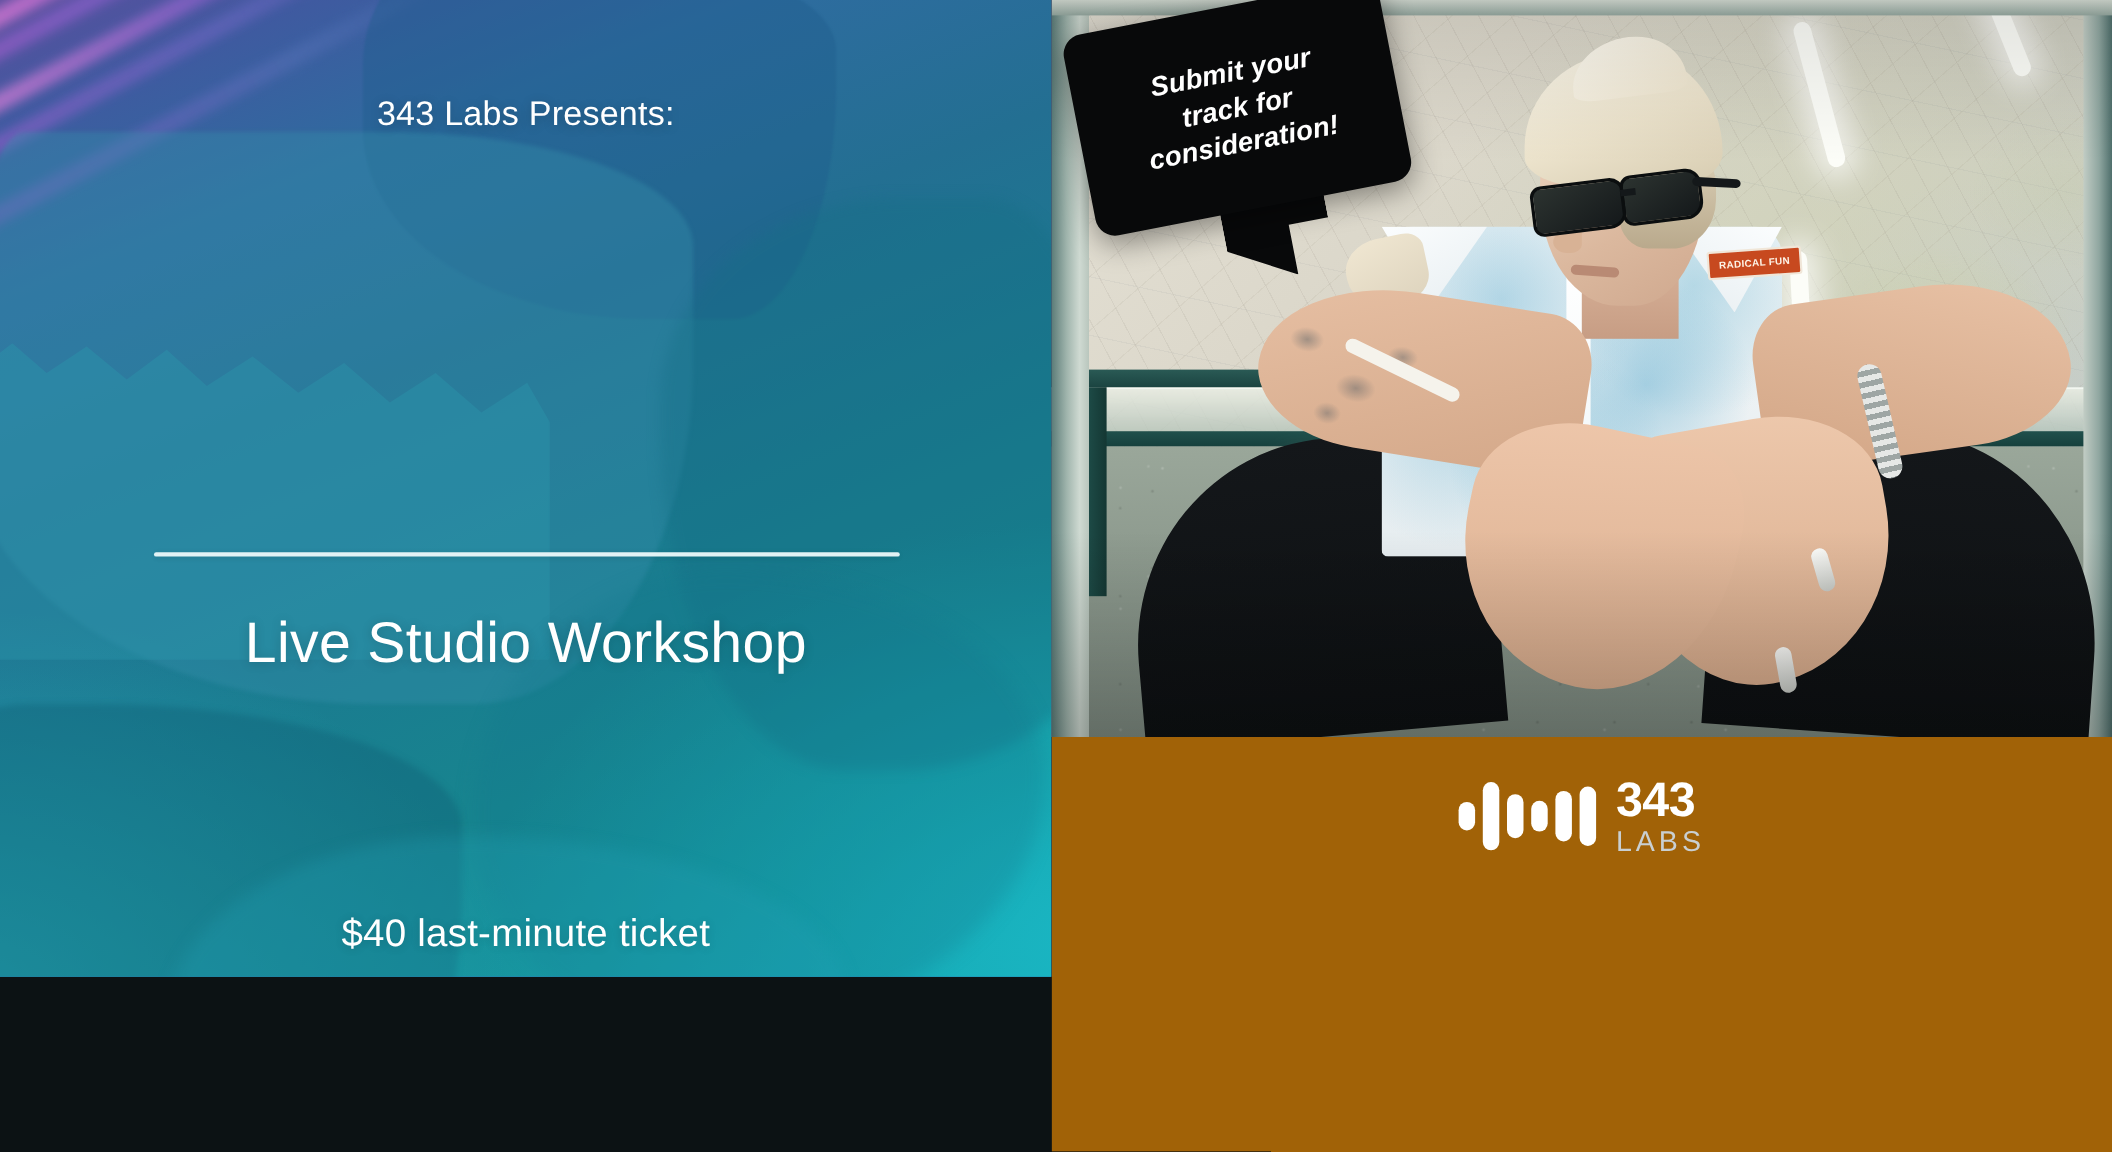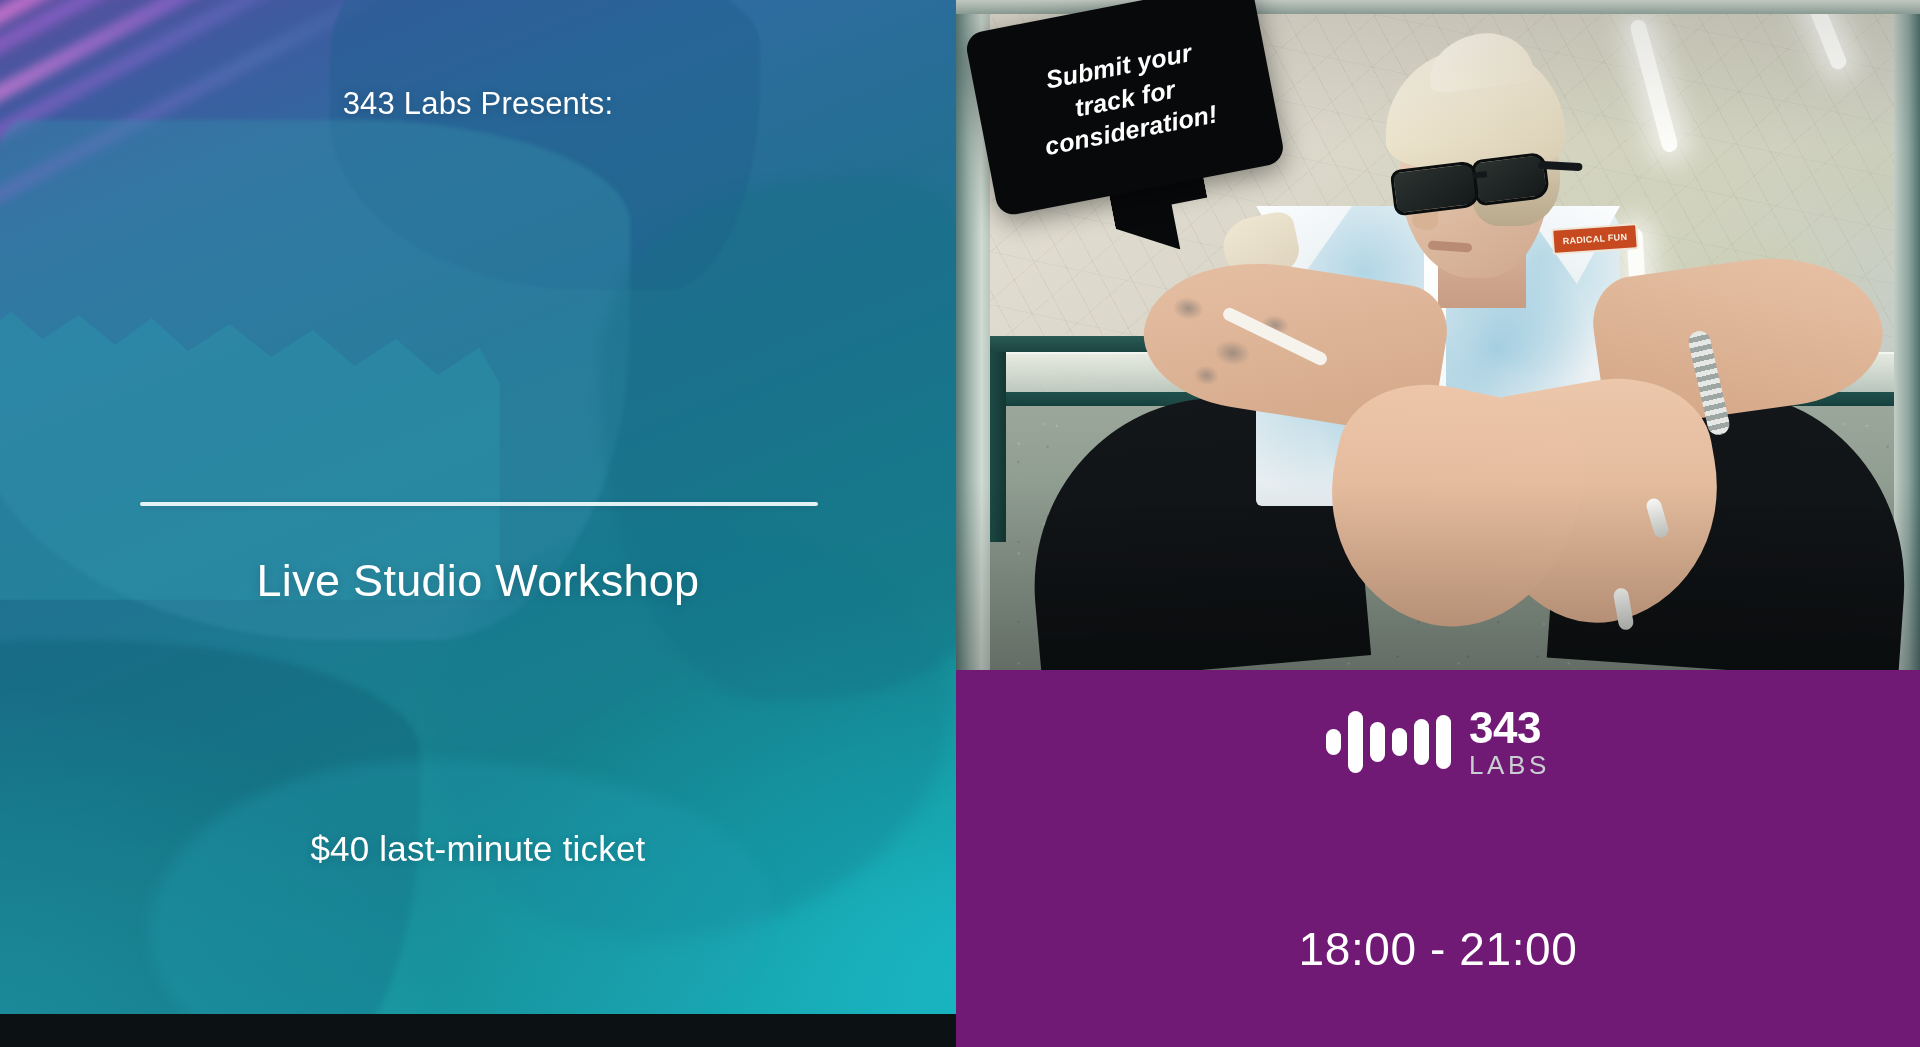--- a/index.html
+++ b/index.html
@@ -3,21 +3,21 @@
 <meta charset="utf-8">
 <style>
   * { margin:0; padding:0; box-sizing:border-box; }
   html,body { width:1920px; height:1047px; overflow:hidden; background:#0c1214; }
   body { font-family:"Liberation Sans", sans-serif; }
 
   .poster { position:relative; width:1920px; height:1047px; overflow:hidden; display:flex; }
 
   
   .left {
-    position:relative; width:956px; height:1014px; overflow:hidden;
+    position:relative; width:956px; height:888px; overflow:hidden;
     background:#3b82f6;
   }
   .bgwash {
     position:absolute; inset:0;
     background:
       radial-gradient(900px 620px at 104% 96%, rgba(26,183,196,0.95) 0%, rgba(26,183,196,0.0) 62%),
       radial-gradient(760px 560px at -4% 104%, rgba(40,178,190,0.85) 0%, rgba(40,178,190,0) 66%),
       linear-gradient(158deg,
         #5b4f9e 0%, #3f5aa0 9%, #2e6c9f 22%, #236f92 38%,
         #1b7a90 55%, #17858f 72%, #139196 86%, #14a1ab 100%);
@@ -72,21 +72,21 @@
     text-shadow:0 2px 14px rgba(0,0,0,.18);
   }
   .title .ln { display:block; }
   .rule {
     position:absolute; left:140px; top:502px; width:678px; height:4px;
     background:#eaf7f9; border-radius:3px; opacity:.96;
     box-shadow:0 1px 6px rgba(0,0,0,.12);
   }
   .subtitle {
     position:absolute; left:0; right:0; top:555px; text-align:center;
-    font-size:45px; font-weight:400; letter-spacing:.3px;
+    font-size:52px; font-weight:400; letter-spacing:.3px;
     text-shadow:0 1px 10px rgba(0,0,0,.18);
   }
   .prices {
     position:absolute; left:0; right:0; top:825px; text-align:center;
     font-size:35px; font-weight:400; line-height:1.36; letter-spacing:.2px;
     text-shadow:0 1px 9px rgba(0,0,0,.16);
   }
   .prices .ln { display:block; }
 
   
@@ -266,21 +266,21 @@
     background:#08090a; clip-path:polygon(0 0,100% 0,100% 38%,62% 38%,62% 100%,0 56%);
     border-bottom-left-radius:14px; }
   .bubble-text { position:absolute; left:0; top:0; width:292px; height:186px;
     display:flex; flex-direction:column; align-items:center; justify-content:center;
     color:#fff; font-size:25px; font-weight:700; font-style:italic;
     line-height:1.3; letter-spacing:.2px; text-align:center; }
   .bubble-text .ln { display:block; }
 
   
   .info { position:absolute; left:0; top:670px; width:964px; height:377px;
-    background:#701a75; color:#fff; }
+    background:#a16207; color:#fff; }
   .logo { position:absolute; left:0; right:0; top:36px;
     display:flex; align-items:center; justify-content:center; gap:18px; }
   .wave { display:flex; align-items:center; gap:7px; height:72px; }
   .wave b { display:block; width:15px; background:#fff; border-radius:9px; }
   .logo-type { display:flex; flex-direction:column; align-items:flex-start; line-height:1; }
   .logo-343 { font-size:44px; font-weight:700; letter-spacing:-.5px; color:#fff; }
   .logo-labs { font-size:26px; font-weight:400; letter-spacing:3.6px; color:#c9cfd1; margin-top:2px; }
   .date { position:absolute; left:0; right:0; top:182px; text-align:center;
     font-size:49px; font-weight:400; letter-spacing:.2px; }
   .time { position:absolute; left:0; right:0; top:252px; text-align:center;
@@ -405,16 +405,15 @@
           <b style="height:28px"></b>
           <b style="height:46px"></b>
           <b style="height:54px"></b>
         </div>
         <div class="logo-type">
           <span class="logo-343">343</span>
           <span class="logo-labs">LABS</span>
         </div>
       </div>
 
-      <div class="time">18:00 - 21:00</div>
     </div>
   </div>
 </div>
 
 </body></html>

